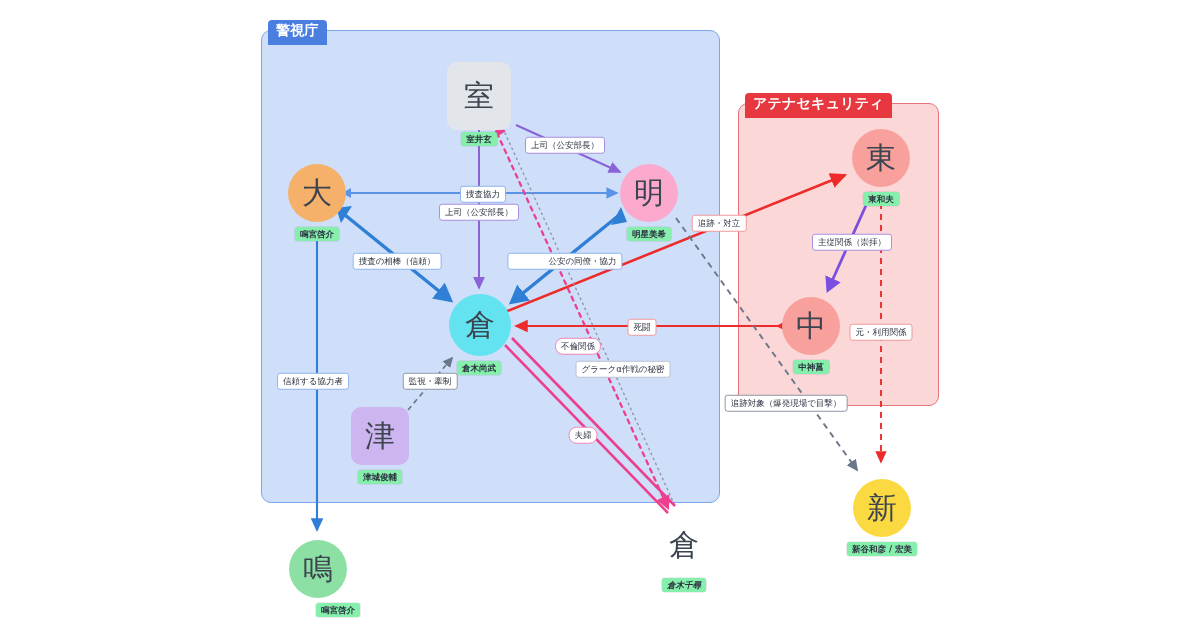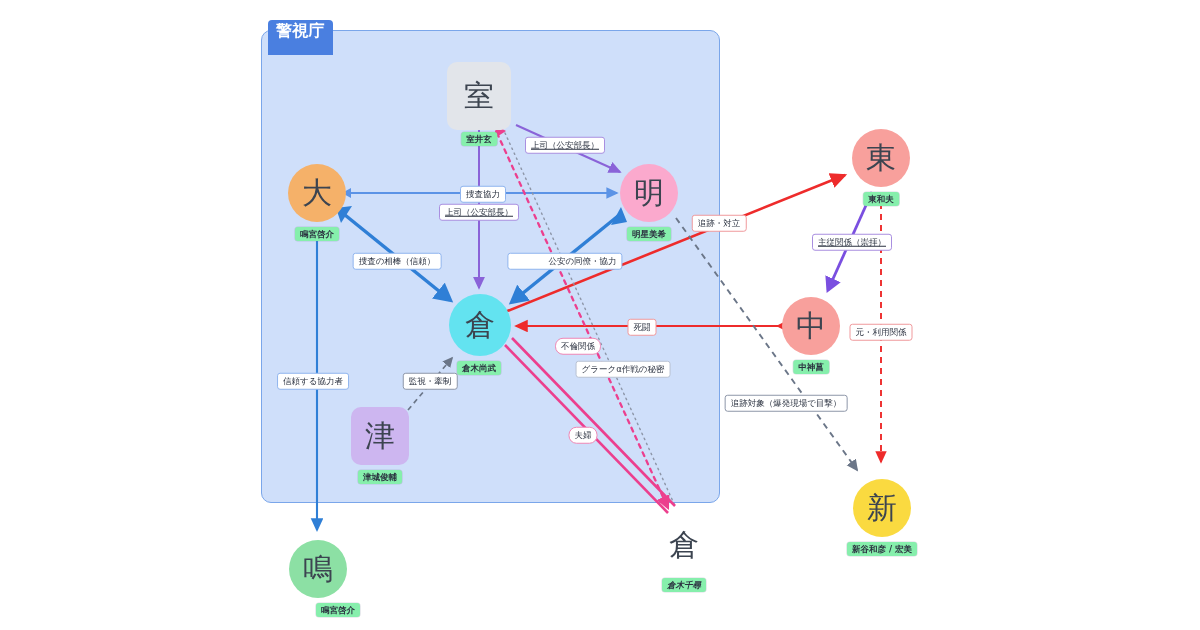--- a/index.html
+++ b/index.html
@@ -10,22 +10,22 @@
     overflow:hidden;
     position:relative;
   }
   #stage{position:absolute;inset:0;width:1200px;height:630px;}
   svg#wires{position:absolute;left:0;top:0;width:1200px;height:630px;}
 
   
   .group{position:absolute;border-radius:10px;box-sizing:border-box;}
   .group-badge{
     position:absolute;top:-11px;left:6px;
-    color:#fff;font-size:16px;font-weight:700;
-    padding:3px 8px 16px;border-radius:4px 4px 0 0;
+    color:#fff;font-size:14px;font-weight:700;
+    padding:3px 8px 8px;border-radius:4px 4px 0 0;
     letter-spacing:.2px;white-space:nowrap;line-height:1;text-align:right;
   }
   #group-police{left:261px;top:30px;width:459px;height:473px;
     background:#cfdffa;border:1.4px solid #7aa6ea;}
   #group-police .group-badge{background:#4a7fe0;}
   #group-athena{left:738px;top:103px;width:201px;height:303px;
     background:#fbd7d7;border:1.4px solid #e8737a;}
   #group-athena .group-badge{background:#e8383f;}
 
   
@@ -46,33 +46,36 @@
 
   
   .edge-label{
     position:absolute;transform:translate(-50%,-50%);
     background:#ffffff;
     font-size:8.5px;line-height:1;white-space:nowrap;
     padding:3px 5px;border-radius:3px;
     border:1px solid #b9c2d2;color:#2b3240;
   }
   .edge-label.blue{border-color:#8fb4ee;}
-  .edge-label.purple{border-color:#a98fe0;text-decoration:underline;}
+  .edge-label.purple{border-color:#a98fe0;}
   .edge-label.red{border-color:#f0999c;}
   .edge-label.pink{border-color:#ef87b5;border-radius:8px;}
   .edge-label.gray{border-color:#b9c2d2;}
   .edge-label.dark{border-color:#8d96a8;}
 </style>
 </head>
 <body>
 
 <div id="stage">
 
   <div class="group" id="group-police">
     <span class="group-badge">警視庁</span>
+  </div>
+  <div class="group" id="group-athena">
+    <span class="group-badge">アテナセキュリティ</span>
   </div>
 
   <svg id="wires" viewBox="0 0 1200 630" xmlns="http://www.w3.org/2000/svg">
     <defs>
       <marker id="ah-blue" markerWidth="7" markerHeight="7" refX="5.6" refY="3" orient="auto">
         <path d="M0,0 L6.5,3 L0,6 Z" fill="#5b93e6"></path>
         </marker>
       <marker id="ah-blue2" markerWidth="7" markerHeight="7" refX="5.6" refY="3" orient="auto">
         <path d="M0,0 L6.5,3 L0,6 Z" fill="#2f7fd6"></path>
         </marker>

